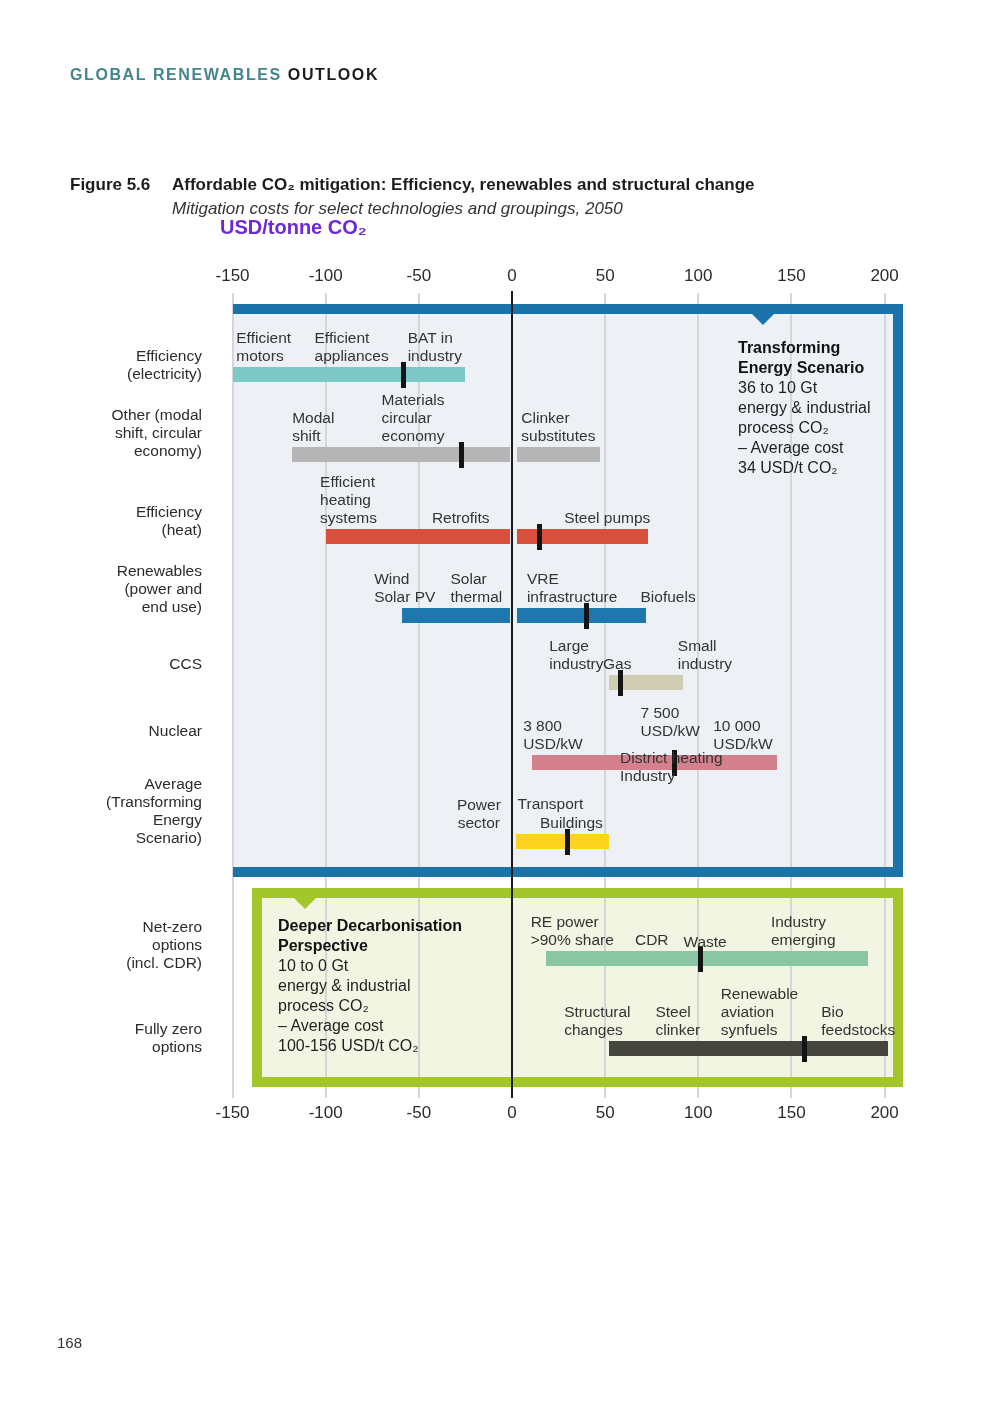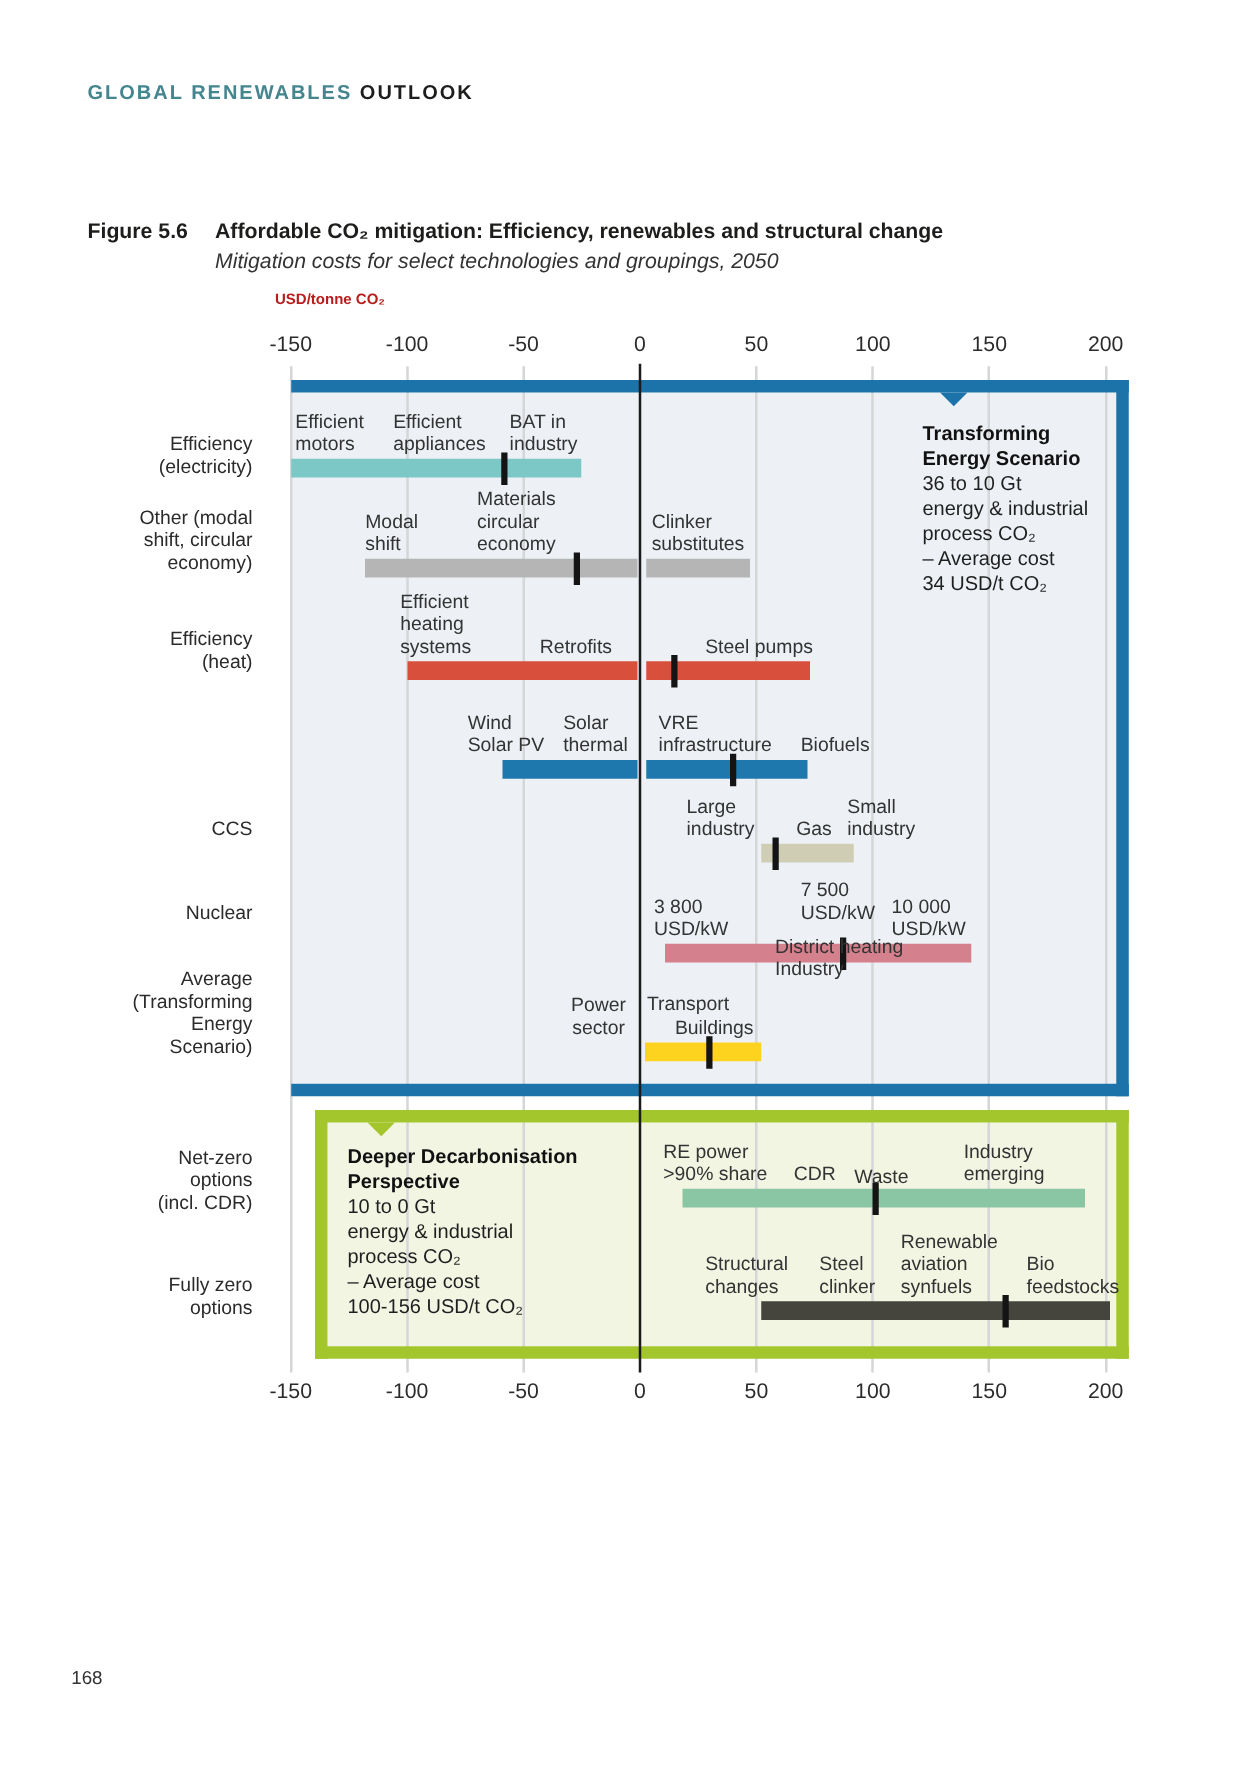--- a/index.html
+++ b/index.html
@@ -7,21 +7,21 @@
     position:relative;width:995px;height:1417px;background:#ffffff;overflow:hidden;
     font-family:Liberation Sans, sans-serif;color:#222;
   }
   .abs{position:absolute;}
   .brand{left:70px;top:66px;font-size:16px;font-weight:700;letter-spacing:1.6px;}
   .brand .teal{color:#44858e;}
   .brand .dark{color:#1d1d1b;}
   .fig-label{left:70px;top:175px;font-size:17px;font-weight:700;color:#1d1d1b;}
   .fig-title{left:172px;top:175px;font-size:17px;font-weight:700;color:#1d1d1b;width:720px;}
   .fig-subtitle{left:172px;top:199px;font-size:17px;font-style:italic;color:#333;}
-  .unit-label{left:220px;top:232px;font-size:12px;font-weight:700;color:#b91c1c;}
+  .unit-label{left:220px;top:216px;font-size:20px;font-weight:700;color:#6d28d9;}
   .pagenum{left:57px;top:1334px;font-size:15px;color:#333;}
   .axis-num{font-size:17px;color:#2b2b2b;transform:translateX(-50%);white-space:nowrap;}
   .gridline{width:2px;background:#d4d6d8;}
   .zero-line{width:2px;background:#1b1b1b;}
   .cat-label{font-size:15.5px;line-height:18px;color:#2b2b2b;text-align:right;white-space:pre-line;}
   .ann-label{font-size:15.5px;line-height:18px;color:#333;white-space:pre-line;}
   .bar-seg{height:15px;}
   .bar-marker{width:5px;background:#141414;}
   .box-text{font-size:16px;line-height:20px;color:#1f1f1f;white-space:pre-line;}
   .box-text .ttl{font-weight:700;color:#111;}
@@ -108,33 +108,36 @@
       <div class="abs cat-label" style="right: 801px; top: 503px; left: 0px; z-index: 6;">Efficiency
 (heat)</div>
       <div class="abs ann-label" style="top: 473px; left: 320.121px; z-index: 6;">Efficient
 heating
 systems</div>
       <div class="abs ann-label" style="top: 509px; left: 431.895px; z-index: 6;">Retrofits</div>
       <div class="abs ann-label" style="top: 509px; left: 564.161px; z-index: 6;">Steel pumps</div>
       <div class="abs bar-seg" style="left: 402.089px; top: 608px; width: 107.911px; background: rgb(30, 120, 173); z-index: 5;"></div>
       <div class="abs bar-seg" style="left: 517px; top: 608px; width: 129.129px; background: rgb(30, 120, 173); z-index: 5;"></div>
       <div class="abs bar-marker" style="left: 584.016px; top: 602.5px; height: 26px; z-index: 6;"></div>
+      <div class="abs cat-label" style="right: 801px; top: 562px; left: 0px; z-index: 6;">Renewables
+(power and
+end use)</div>
       <div class="abs ann-label" style="top: 570px; left: 374.145px; z-index: 6;">Wind
 Solar PV</div>
       <div class="abs ann-label" style="top: 570px; left: 450.524px; z-index: 6;">Solar
 thermal</div>
       <div class="abs ann-label" style="top: 570px; left: 526.903px; z-index: 6;">VRE
 infrastructure</div>
       <div class="abs ann-label" style="top: 588px; left: 640.54px; z-index: 6;">Biofuels</div>
       <div class="abs bar-seg" style="left: 608.871px; top: 675px; width: 74.516px; background: rgb(207, 206, 181); z-index: 5;"></div>
       <div class="abs bar-marker" style="left: 617.548px; top: 669.5px; height: 26px; z-index: 6;"></div>
       <div class="abs cat-label" style="right: 801px; top: 655px; left: 0px; z-index: 6;">CCS</div>
       <div class="abs ann-label" style="top: 637px; left: 549.258px; z-index: 6;">Large
 industry</div>
-      <div class="abs ann-label" style="top: 655px; left: 637px; z-index: 6;">Gas</div>
+      <div class="abs ann-label" style="top: 655px; left: 603px; z-index: 6;">Gas</div>
       <div class="abs ann-label" style="top: 637px; left: 677.798px; z-index: 6;">Small
 industry</div>
       <div class="abs bar-seg" style="left: 532.492px; top: 755px; width: 244.04px; background: rgb(213, 128, 141); z-index: 5;"></div>
       <div class="abs bar-marker" style="left: 671.572px; top: 749.5px; height: 26px; z-index: 6;"></div>
       <div class="abs cat-label" style="right: 801px; top: 722px; left: 0px; z-index: 6;">Nuclear</div>
       <div class="abs ann-label" style="top: 717px; left: 523.177px; z-index: 6;">3 800
 USD/kW</div>
       <div class="abs ann-label" style="top: 704px; left: 640.54px; z-index: 6;">7 500
 USD/kW</div>
       <div class="abs ann-label" style="top: 717px; left: 713.193px; z-index: 6;">10 000

